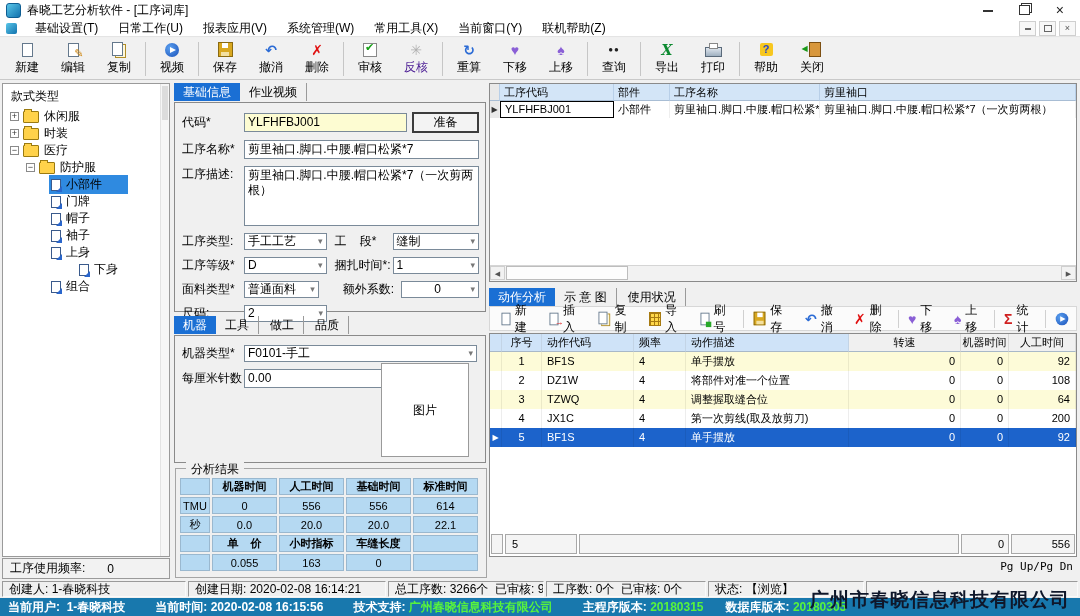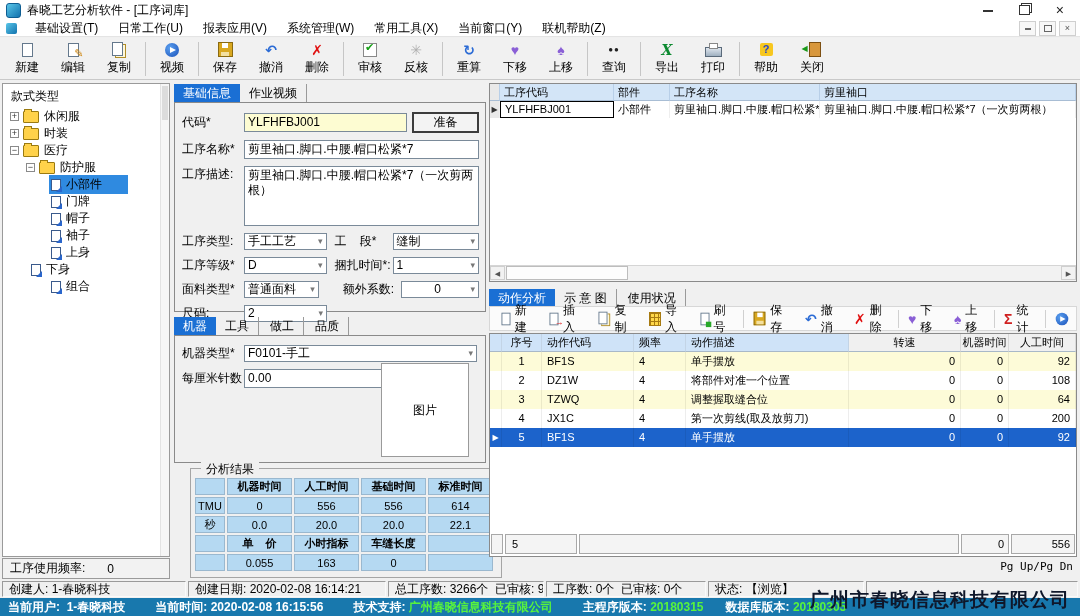--- a/index.html
+++ b/index.html
@@ -17,21 +17,21 @@
   .menubar{position:absolute;top:20px;left:0;right:0;height:17px;background:#fff;display:flex;align-items:center;padding-left:4px;box-sizing:border-box;border-bottom:1px solid #e4e4e4}
   .menuicon{width:11px;height:11px;border-radius:2px;background:linear-gradient(135deg,#59c6e8,#1272ae);margin:0 8px 0 2px}
   .mitem{padding:0 10px;height:17px;line-height:17px}
   .mdictrls{margin-left:auto;display:flex;gap:3px;padding-right:4px}
   .mdib{width:15px;height:13px;border:1px solid #cfcfcf;background:#f7f7f7;display:flex;align-items:center;justify-content:center;font-size:9px;color:#555}
   .mdimin{width:6px;height:1px;border-bottom:2px solid #666}
   .mdirest{width:6px;height:5px;border:1px solid #666}
   
   .toolbar{position:absolute;top:38px;left:0;right:0;height:42px;background:#f1f1f1;border-bottom:1px solid #c9c9c9;display:flex;align-items:center;padding-left:4px;box-sizing:border-box}
   .tbtn{width:46px;height:40px;display:flex;flex-direction:column;align-items:center;justify-content:center;gap:1px;font-size:12px}
-  .tbtn.dis{color:#000000}
+  .tbtn.dis{color:#4c1d95}
   .tsep{width:1px;height:34px;background:#c6c6c6;margin:0 3px}
   .ihold{height:17px;display:flex;align-items:center;justify-content:center}
   
   .cic::before{font-size:14px;line-height:16px;font-weight:bold}
   .ic-undo::before{content:"↶";color:#2b6bd5}
   .ic-del::before{content:"✗";color:#e01010}
   .ic-unaudit::before{content:"✳";color:#b0b0b0;font-weight:normal}
   .ic-recalc::before{content:"↻";color:#2b6bd5}
   .ic-down::before{content:"♥";color:#8a5fd6}
   .ic-up::before{content:"♠";color:#8a5fd6}
@@ -69,37 +69,37 @@
   .tf::before{content:"";position:absolute;top:-3px;left:0;width:6px;height:2px;background:#ffd24a;border:1px solid #9a7a10;border-bottom:none}
   .tl{width:10px;height:12px;background:#fff;border:1px solid #3a5a8c;position:relative;margin-right:5px;box-sizing:border-box}
   .tl::after{content:"";position:absolute;right:-2px;bottom:-2px;border-style:solid;border-width:0 0 6px 6px;border-color:transparent transparent #2a66cc transparent}
   .tsel{background:#2f8ae0;display:flex;align-items:center;padding:1px 26px 1px 2px}
   .sbv{position:absolute;right:0;top:0;bottom:0;width:8px;background:#f6f6f6;border-left:1px solid #e3e3e3}
   .sbvt{width:6px;height:34px;background:#dcdcdc;margin:2px 0 0 1px}
   .freqbox{position:absolute;left:2px;top:477px;width:168px;height:21px;border:1px solid #9a9a9a;background:#f2f2f2;box-sizing:border-box;display:flex;align-items:center;padding-left:7px}
   .freqbox .val{margin-left:22px}
   
   .middle{position:absolute;left:174px;top:2px;width:312px;height:495px}
-  .tabs{display:flex;align-items:center;height:19px}
+  .tabs{display:flex;align-items:flex-start;height:19px}
   .tab{padding:2px 9px 2px 9px;line-height:14px}
   .tab.act{background:#1a6fd4;color:#fff}
   .tab.pipe{border-right:1px solid #9a9a9a;margin-right:2px}
   .formbox{position:absolute;top:19px;left:0;width:312px;height:210px;border:1px solid #8a8a8a;background:#f0f0f0;box-sizing:border-box;padding:9px 6px 0 7px}
   .frow{display:flex;align-items:center;margin-bottom:7px}
   .flabel{width:62px;white-space:pre;flex:none}
   .inp{border:1px solid #7a8a99;background:#fff;height:17px;line-height:17px;padding:0 3px;box-sizing:content-box;font-size:12px;font-family:inherit}
   .sel{border:1px solid #7a8a99;background:#fff;height:17px;line-height:17px;display:flex;align-items:center;padding-left:3px;box-sizing:border-box;position:relative}
   .sel .car{margin-left:auto;color:#777;font-size:9px;padding-right:3px}
   .btn-prepare{margin-left:5px;width:72px;height:21px;border:2px solid #3c3c3c;background:#f3f3f3;text-align:center;line-height:17px;box-sizing:border-box}
   .ta{border:1px solid #7a8a99;background:#fff;width:233px;height:56px;padding:1px 3px;line-height:15px;overflow:hidden}
   .mtabs{position:absolute;top:233px;left:0}
   .machbox{position:absolute;top:252px;left:0;width:312px;height:128px;border:1px solid #8a8a8a;background:#f0f0f0;box-sizing:border-box;padding:9px 6px 0 7px}
   .imgbox{position:absolute;right:16px;top:27px;width:86px;height:92px;background:#fff;border:1px solid #9a9a9a;display:flex;align-items:center;justify-content:center}
   
-  .anabox{position:absolute;top:385px;left:16px;width:312px;height:110px;border:1px solid #a5a5a5;box-sizing:border-box;background:#f0f0f0}
+  .anabox{position:absolute;top:385px;left:1px;width:312px;height:110px;border:1px solid #a5a5a5;box-sizing:border-box;background:#f0f0f0}
   .analegend{position:absolute;top:-8px;left:10px;background:#f0f0f0;padding:0 5px}
   .anatable{position:absolute;top:9px;left:4px;display:grid;grid-template-columns:30px 65px 65px 65px 65px;grid-auto-rows:17px;gap:2px;font-size:11px}
   .acell{background:#b5d9f2;border:1px solid #9ab8cf;box-sizing:border-box;display:flex;align-items:center;justify-content:center;white-space:pre}
   .acell.hd{font-weight:bold}
   
   .proctbl{position:absolute;left:489px;right:3px;top:2px;height:199px;border:1px solid #8a8a8a;background:#fff;box-sizing:border-box;display:flex;flex-direction:column;font-size:11px;overflow:hidden}
   .pgrid{display:grid;grid-template-columns:10px 114px 56px 150px 1fr}
   .phead{height:17px;background:#d3e5f7}
   .phead>div{border-right:1px solid #b8cfe8;border-bottom:1px solid #a8bdd4;line-height:16px;padding-left:4px;overflow:hidden;white-space:nowrap}
   .prow{height:17px}
@@ -327,21 +327,21 @@
         <span>帽子</span>
       </div>
     <div class="trow" style="padding-left:48px">
         <span class="tl"></span>
         <span>袖子</span>
       </div>
     <div class="trow" style="padding-left:48px">
         <span class="tl"></span>
         <span>上身</span>
       </div>
-    <div class="trow" style="padding-left:28px">
+    <div class="trow" style="padding-left:76px">
         <span class="tl"></span>
         <span>下身</span>
       </div>
     <div class="trow" style="padding-left:48px">
         <span class="tl"></span>
         <span>组合</span>
       </div>
     <div class="sbv">
         <div class="sbvt"></div>
       </div>

